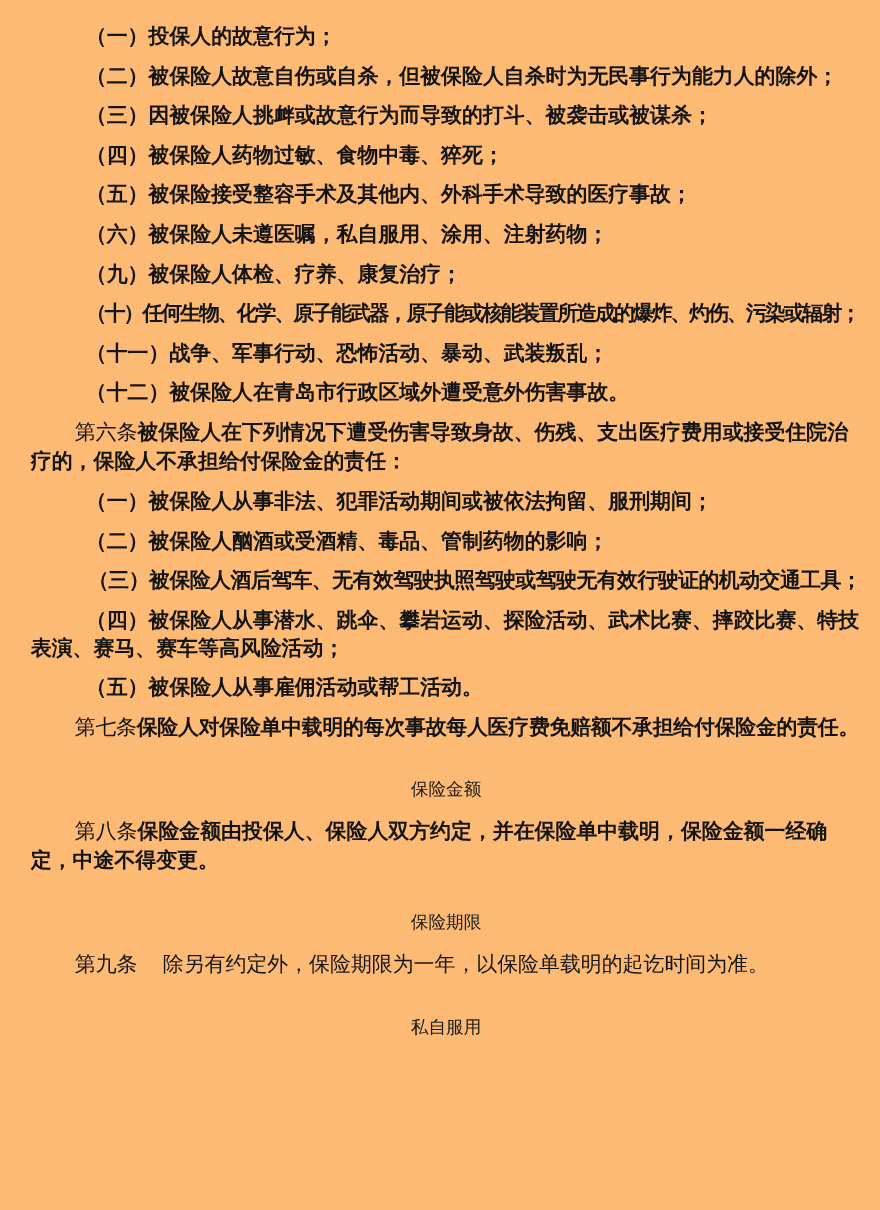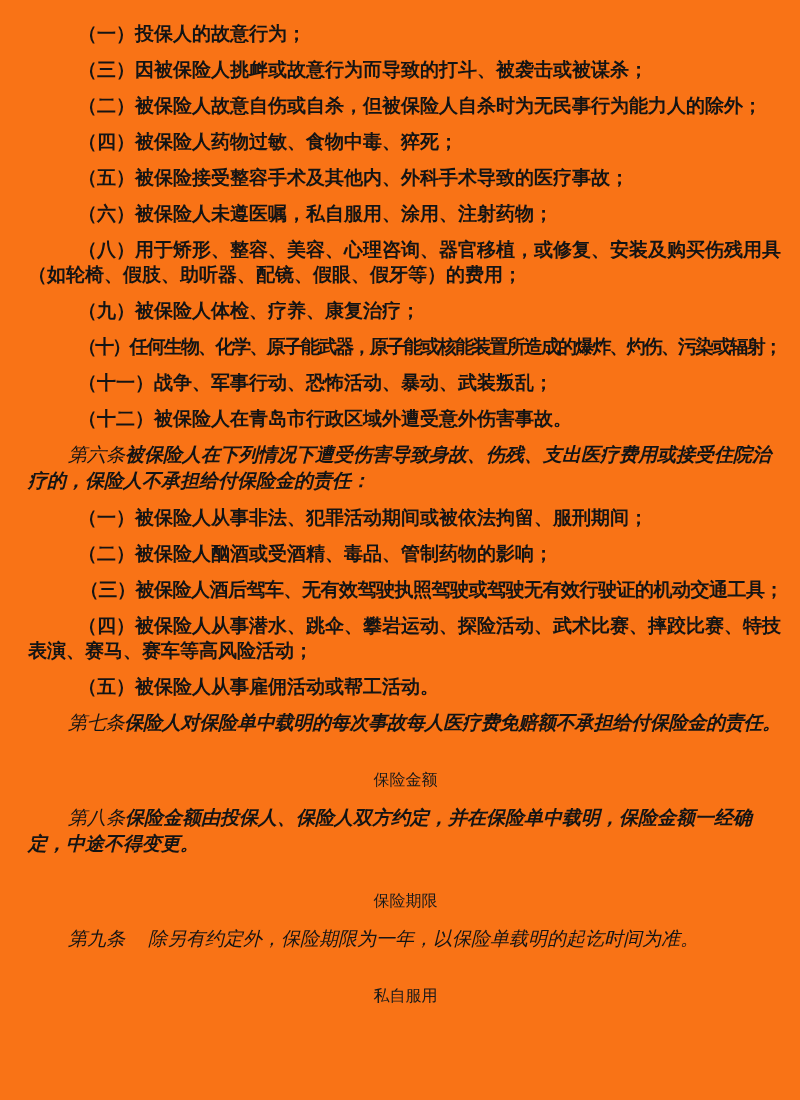--- a/index.html
+++ b/index.html
@@ -5,21 +5,21 @@
   html, body {
     margin: 0;
     padding: 0;
     background: #ffffff;
   }
   .page {
     position: relative;
     width: 800px;
     height: 1100px;
     margin: 0 auto;
-    background: #f97316;
+    background: #fdba74;
     color: #141414;
     box-sizing: border-box;
     padding: 21px 17px 20px 28px;
     overflow: hidden;
     font-family: "Liberation Sans", sans-serif;
     font-size: 19px;
     -webkit-font-smoothing: antialiased;
   }
   
   .li {
@@ -28,21 +28,20 @@
     font-weight: 700;
     text-indent: 50px;
     letter-spacing: 0;
   }
   
   .para {
     margin: 0 0 11px 0;
     line-height: 26px;
     font-weight: 700;
     text-indent: 40px;
-    font-style: italic;
   }
   
   .art-no {
     font-family: "Liberation Serif", serif;
     font-weight: 400;
   }
   
   .para.serif {
     font-family: "Liberation Serif", serif;
     font-weight: 400;
@@ -60,26 +59,25 @@
     text-indent: 0;
   }
 </style>
 </head>
 <body>
 
 <div class="page">
 
   <section>
     <p class="li autofit" style="">（一）投保人的故意行为；</p>
+    <p class="li autofit" style="">（二）被保险人故意自伤或自杀，但被保险人自杀时为无民事行为能力人的除外；</p>
     <p class="li autofit" style="">（三）因被保险人挑衅或故意行为而导致的打斗、被袭击或被谋杀；</p>
-    <p class="li autofit" style="">（二）被保险人故意自伤或自杀，但被保险人自杀时为无民事行为能力人的除外；</p>
     <p class="li autofit" style="">（四）被保险人药物过敏、食物中毒、猝死；</p>
     <p class="li autofit" style="">（五）被保险接受整容手术及其他内、外科手术导致的医疗事故；</p>
     <p class="li autofit" style="">（六）被保险人未遵医嘱，私自服用、涂用、注射药物；</p>
-    <p class="li autofit" style="">（八）用于矫形、整容、美容、心理咨询、器官移植，或修复、安装及购买伤残用具（如轮椅、假肢、助听器、配镜、假眼、假牙等）的费用；</p>
     <p class="li autofit" style="">（九）被保险人体检、疗养、康复治疗；</p>
     <p class="li autofit" style="white-space: nowrap; letter-spacing: -1.85366px;">（十）任何生物、化学、原子能武器，原子能或核能装置所造成的爆炸、灼伤、污染或辐射；</p>
     <p class="li autofit" style="">（十一）战争、军事行动、恐怖活动、暴动、武装叛乱；</p>
     <p class="li autofit" style="">（十二）被保险人在青岛市行政区域外遭受意外伤害事故。</p>
   </section>
 
   <p class="para"><span class="art-no">第六条</span><span>被保险人在下列情况下遭受伤害导致身故、伤残、支出医疗费用或接受住院治疗的，保险人不承担给付保险金的责任：</span></p>
 
   <section>
     <p class="li autofit" style="">（一）被保险人从事非法、犯罪活动期间或被依法拘留、服刑期间；</p>

